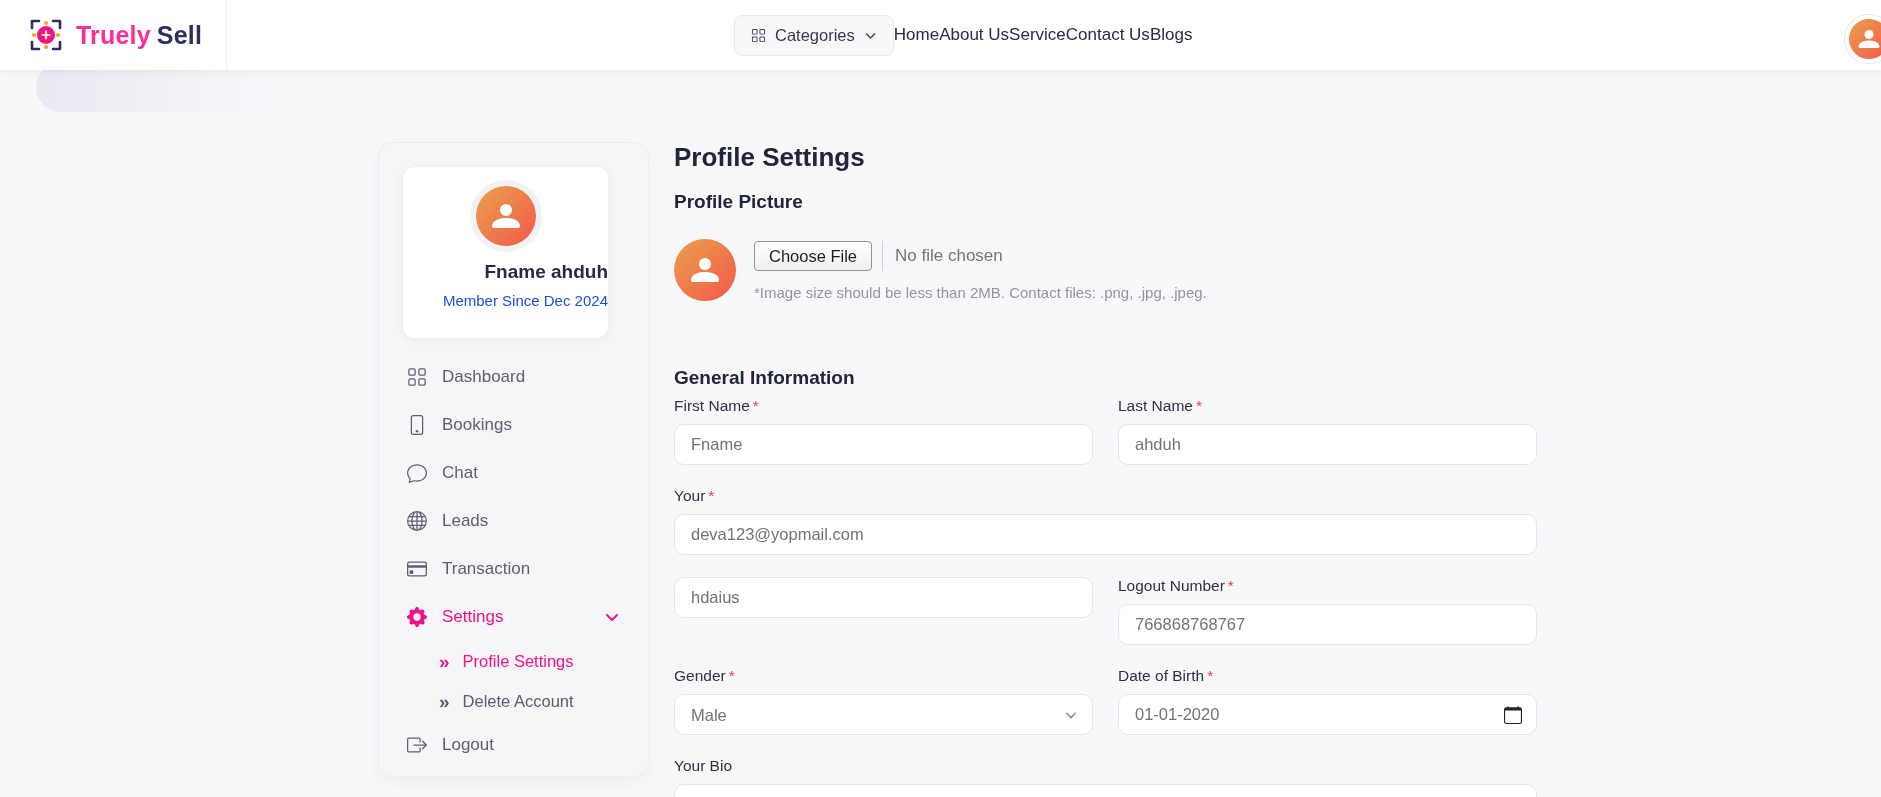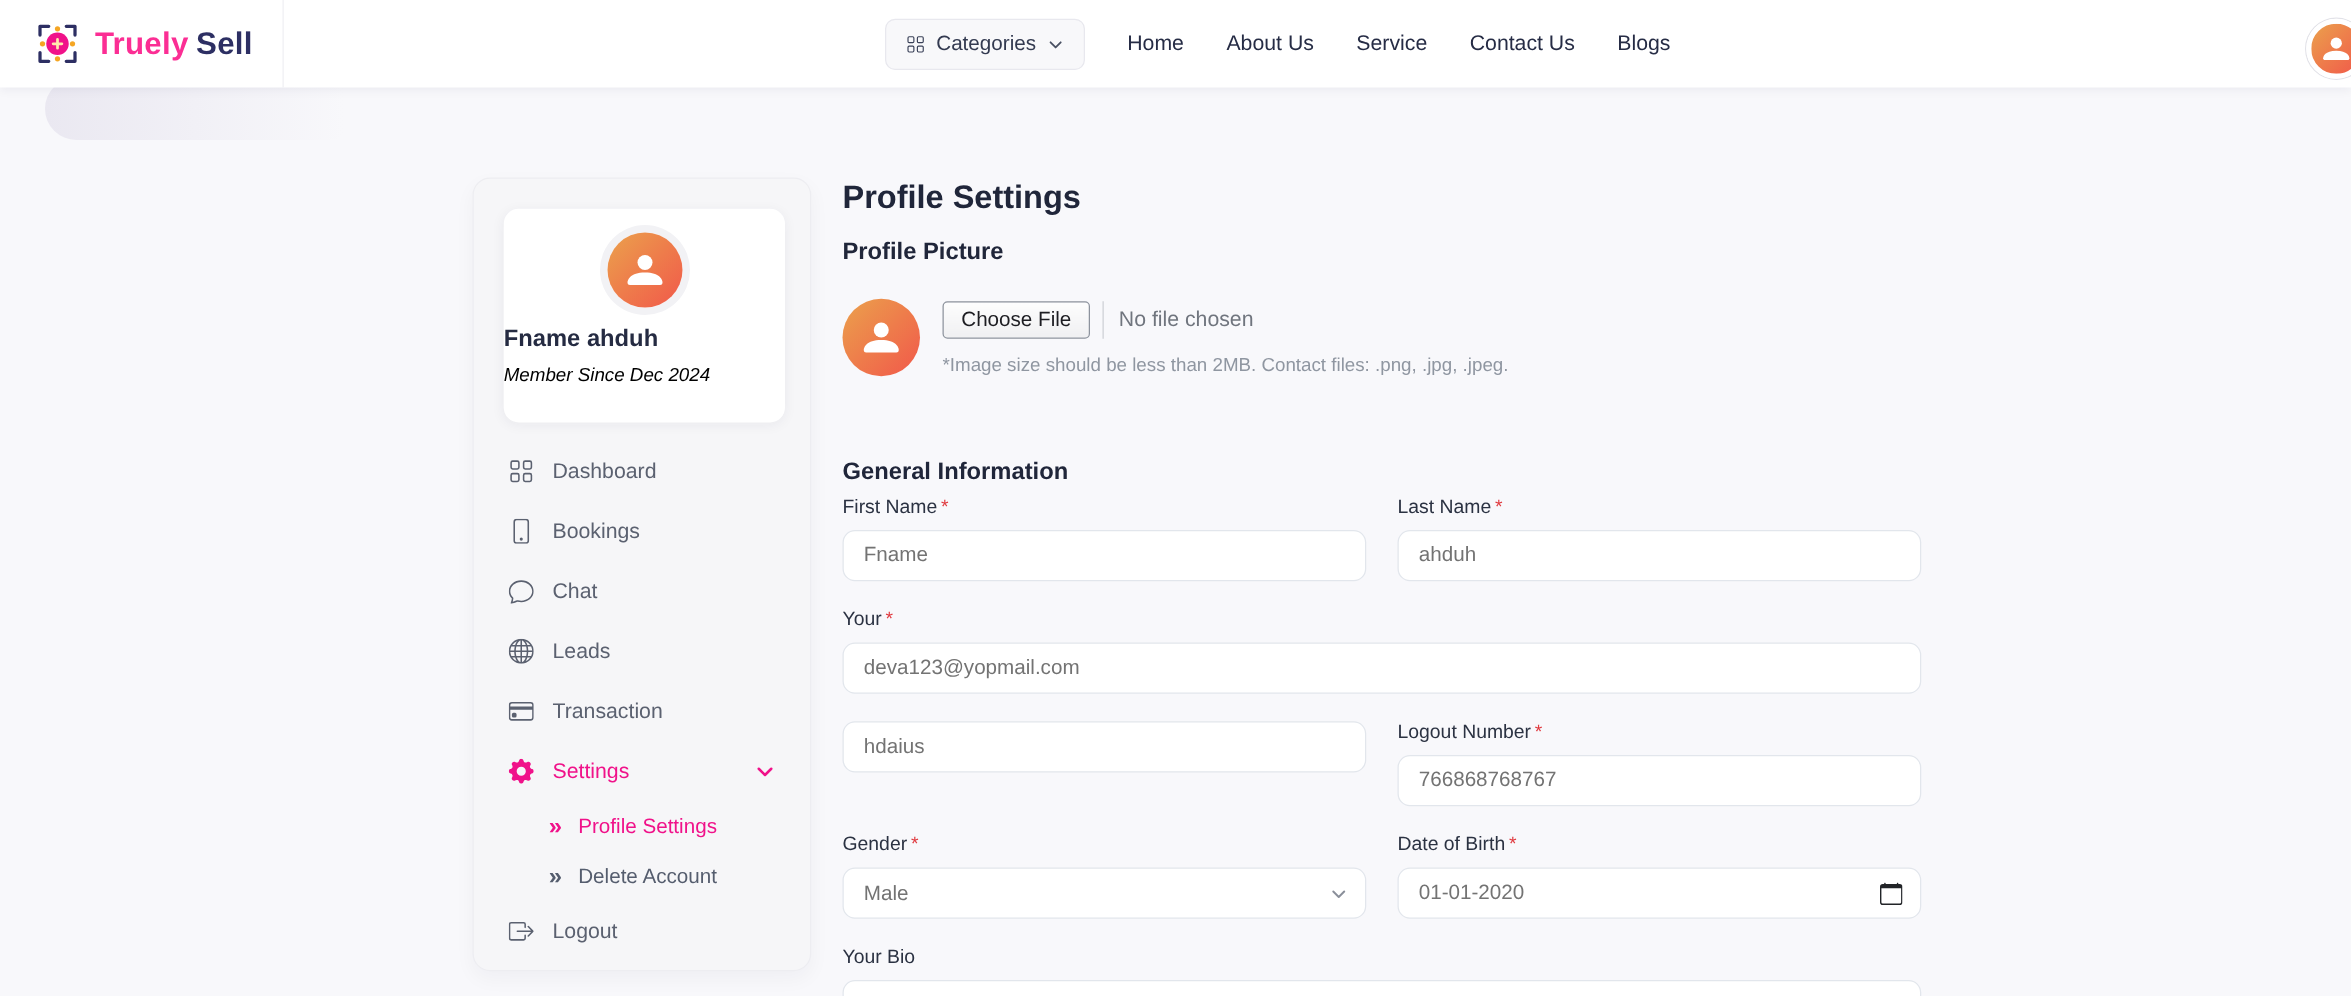--- a/index.html
+++ b/index.html
@@ -8,43 +8,43 @@
   .page { position:relative; width:1881px; height:797px; overflow:hidden; background:#f8f8fb; }
 
   
   .header { position:absolute; left:0; top:0; width:100%; height:70px; background:#fff;
             box-shadow:0 2px 8px rgba(25,25,60,.06); z-index:5; }
   .logo-wrap { position:absolute; left:26px; top:0; height:70px; display:flex; align-items:center;
                gap:10px; padding-right:24px; border-right:1px solid #f0f0f3; }
   .logo-text { font-size:25px; font-weight:bold; letter-spacing:.2px; }
   .logo-text .t1 { color:#fb2e94; }
   .logo-text .t2 { color:#2d2f63; margin-left:6px; }
-  .nav { position:absolute; left:708px; top:0; height:70px; display:flex; align-items:center; gap:34px; }
+  .nav { position:absolute; left:734px; top:0; height:70px; display:flex; align-items:center; }
   .categories-pill { display:flex; align-items:center; gap:9px; height:41px; padding:0 16px;
                      background:#f8f8fa; border:1px solid #e8e8ee; border-radius:8px;
                      font-size:16.5px; color:#333a50; cursor:pointer; }
   .nav-link { font-size:17px; color:#262c45; cursor:pointer; white-space:nowrap; }
   .header-avatar { position:absolute; right:-12px; top:15px; width:48px; height:48px; border-radius:50%;
                    background:linear-gradient(135deg,#eba14c,#f1584a); border:4px solid #fff;
                    box-shadow:0 0 0 1px #e2e2e8; display:flex; align-items:center; justify-content:center; }
 
   
   .blob { position:absolute; left:36px; top:62px; width:252px; height:50px; border-radius:26px;
           background:linear-gradient(90deg,#eae8f1 0%, rgba(234,232,241,0) 95%); }
 
   
   .sidebar { position:absolute; left:378px; top:142px; width:271px; height:635px; background:#f6f6f8;
              border:1px solid #ededf1; border-radius:14px; box-shadow:0 6px 16px rgba(30,30,60,.04); }
-  .profile-card { position:absolute; left:24px; right:20px; top:24px; height:171px; background:#fff;
-                  border-radius:12px; box-shadow:0 2px 10px rgba(30,30,60,.06); text-align:left; }
+  .profile-card { position:absolute; left:24px; right:40px; top:24px; height:171px; background:#fff;
+                  border-radius:12px; box-shadow:0 2px 10px rgba(30,30,60,.06); text-align:right; }
   .pc-avatar { width:60px; height:60px; margin:19px auto 0; border-radius:50%;
                background:linear-gradient(135deg,#eba14c,#f1584a); box-shadow:0 0 0 6px #f2f2f5;
                display:flex; align-items:center; justify-content:center; }
   .pc-name { margin-top:15px; font-size:19px; font-weight:bold; color:#252b42; }
-  .pc-member { margin-top:9px; font-size:15px; color:#000000;font-style:italic; }
+  .pc-member { margin-top:9px; font-size:15px; color:#1d4ed8; }
   .menu { position:absolute; left:0; right:0; top:210px; }
   .menu-item { height:48px; display:flex; align-items:center; gap:15px; padding:0 28px;
                font-size:17px; color:#5b6170; cursor:pointer; }
   .menu-item svg { flex:0 0 auto; }
   .menu-item.active { color:#f0128a; }
   .menu-item .chev { margin-left:auto; }
   .submenu-item { height:40px; display:flex; align-items:center; gap:13px; padding:0 28px 0 60px;
                   font-size:16.5px; color:#555d6e; cursor:pointer; }
   .submenu-item.active { color:#f0128a; }
   .gchar { font-size:19px; line-height:1; font-weight:bold; }

